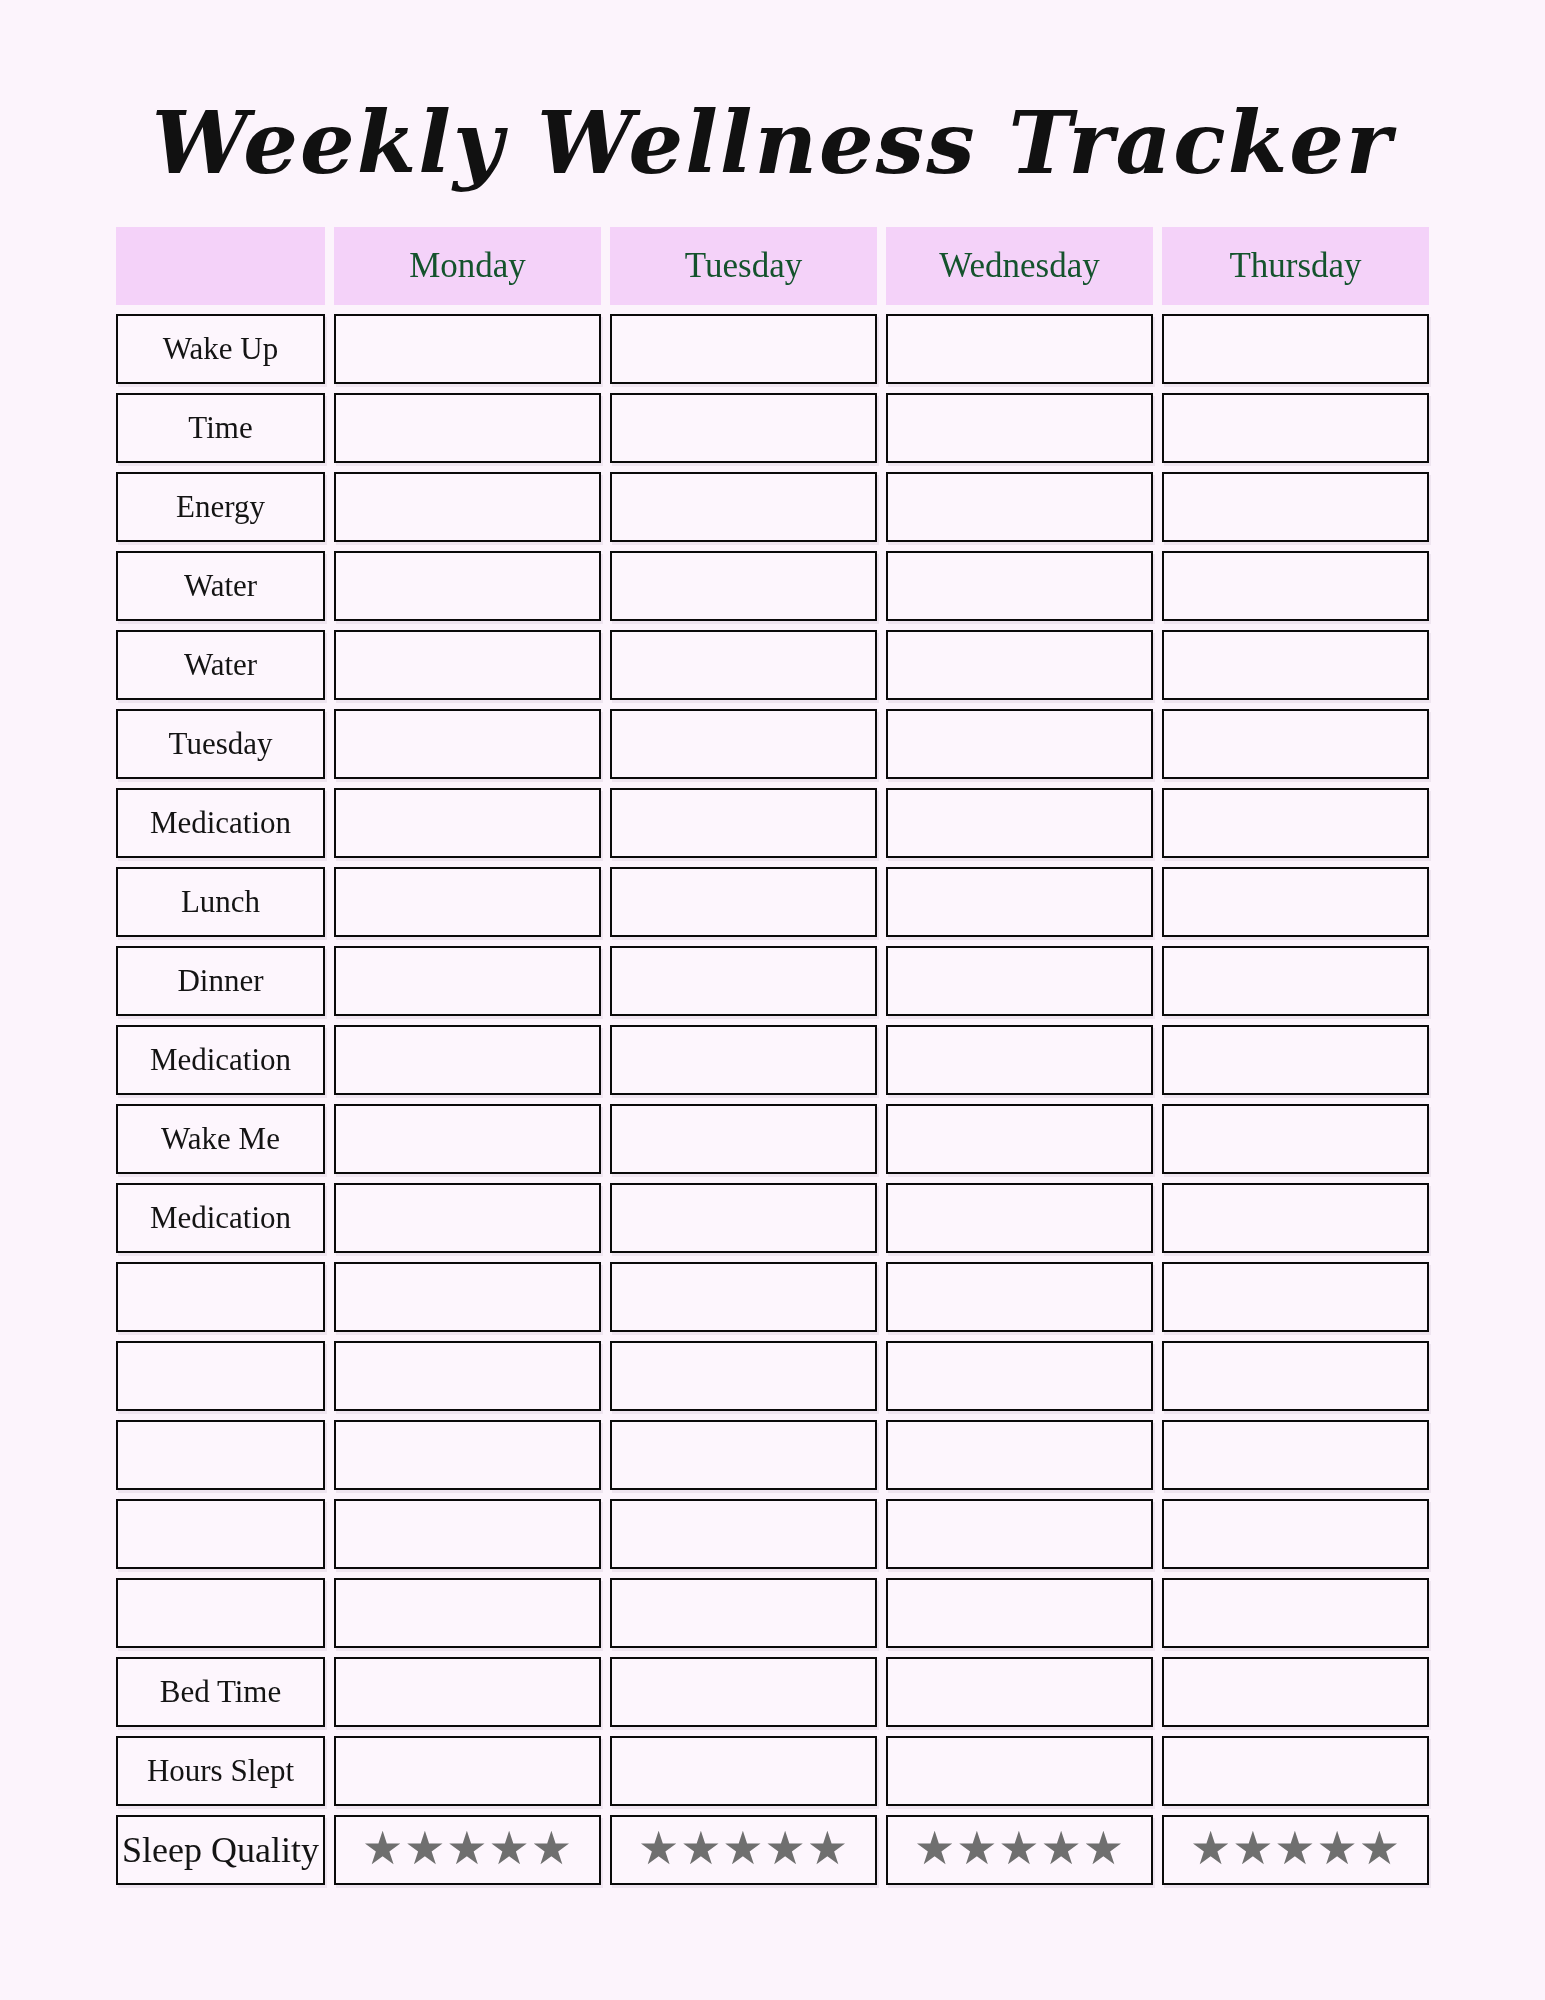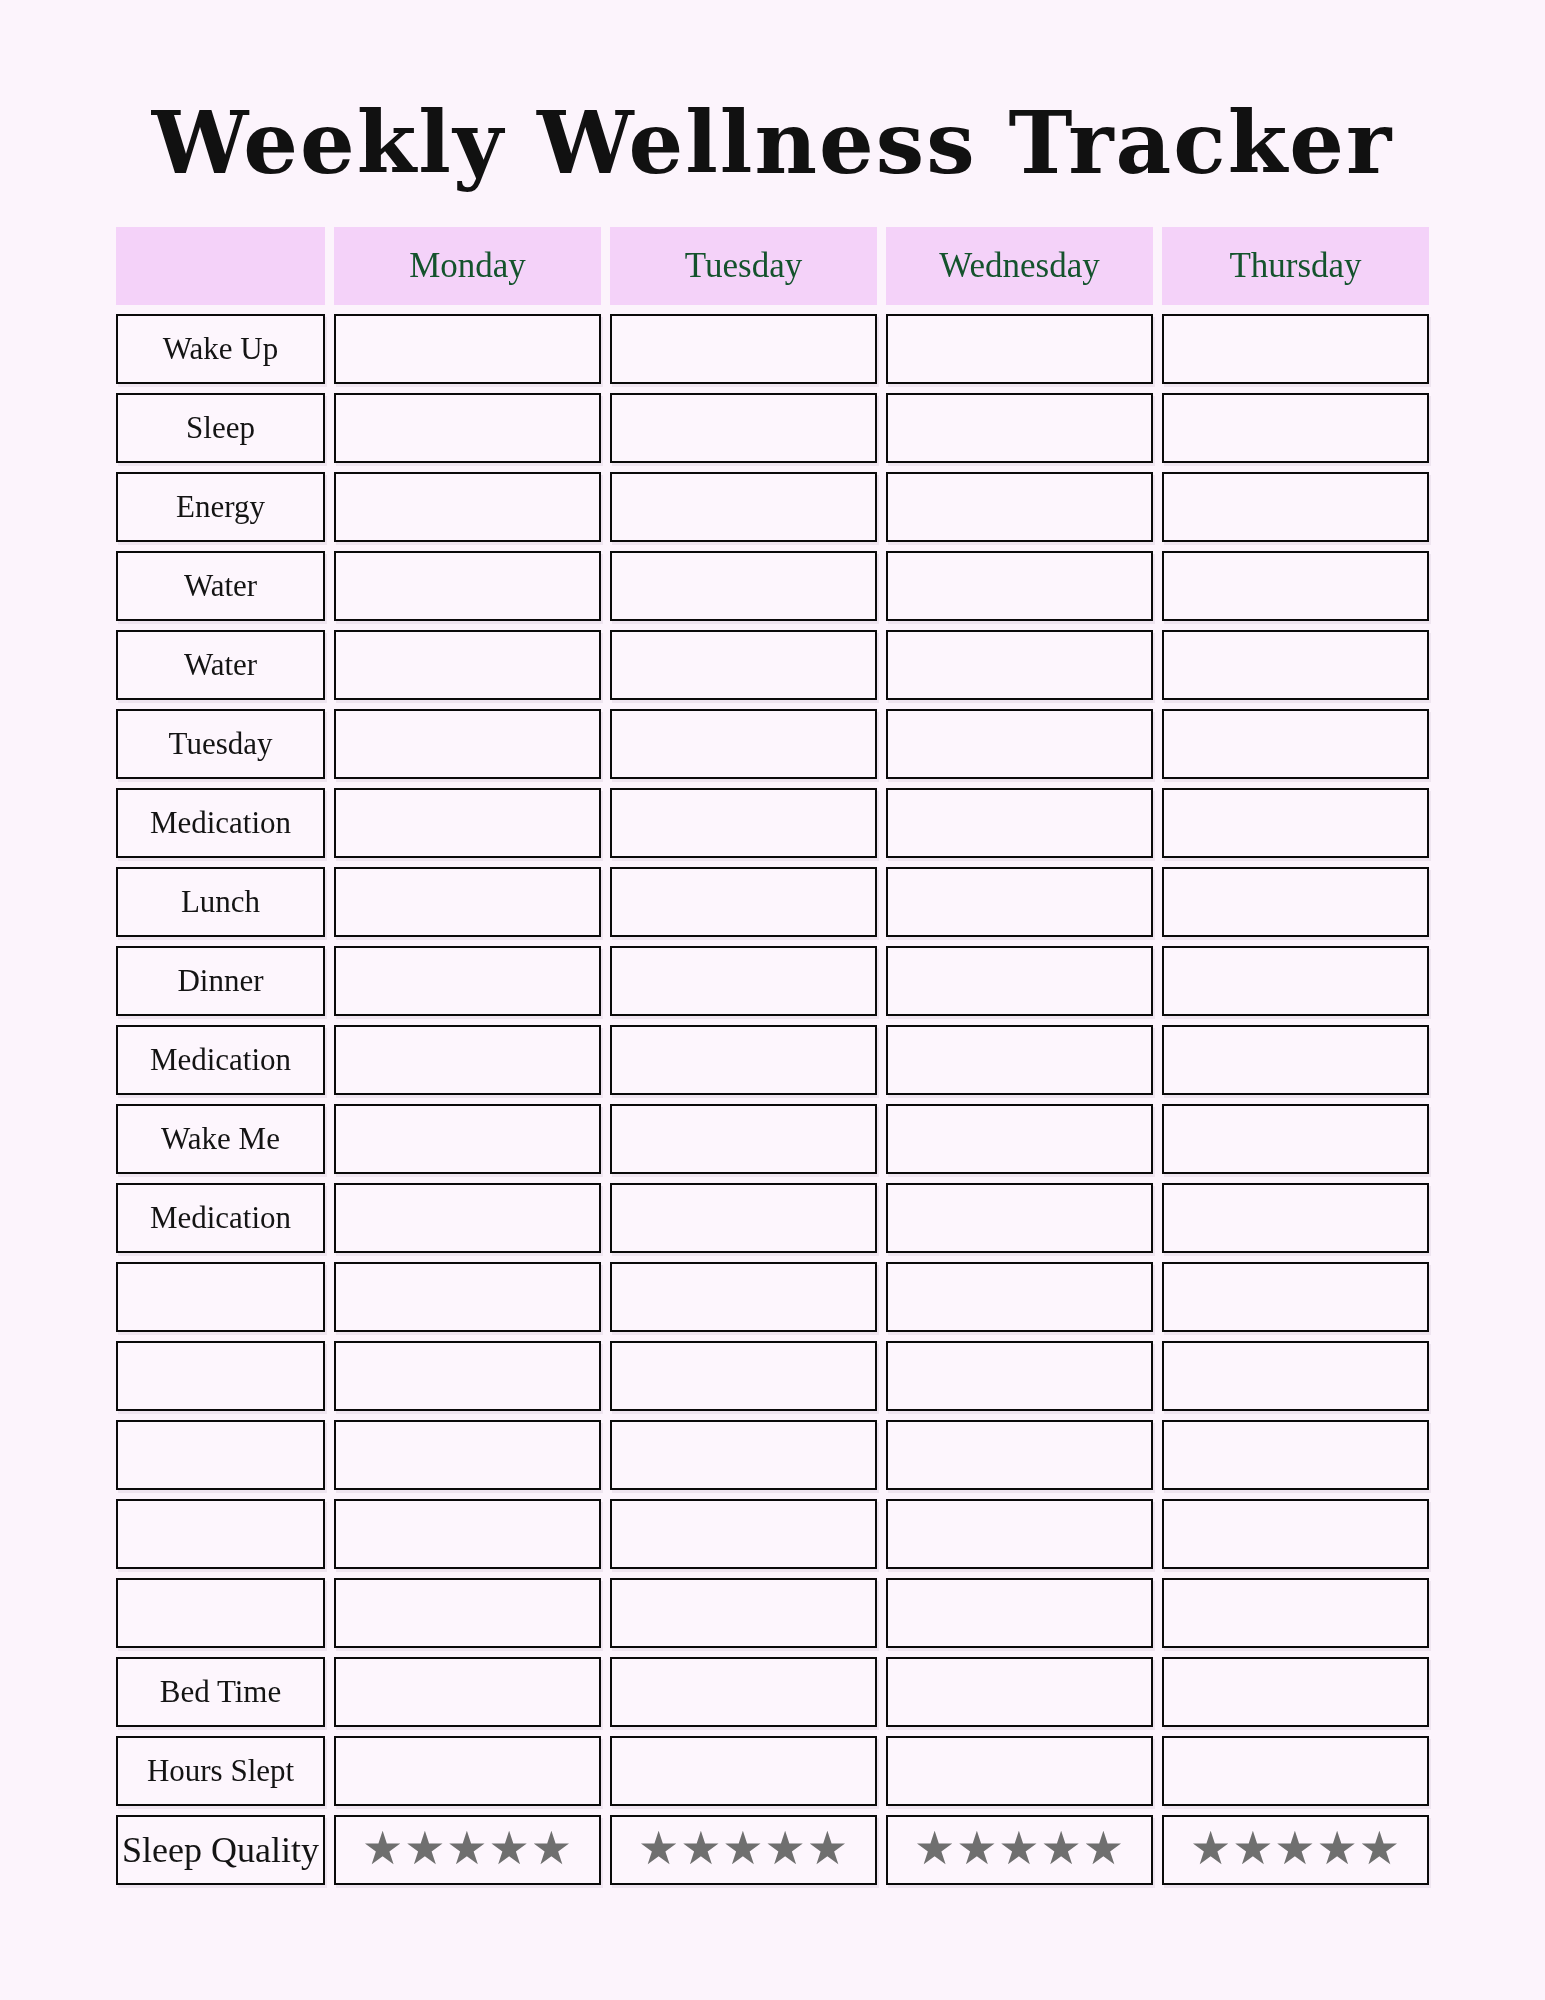--- a/index.html
+++ b/index.html
@@ -21,20 +21,21 @@
     position:relative;
     width:1545px;height:2000px;
     overflow:hidden;
   }
   .title{
     position:absolute;
     top:100px;left:0;right:0;
     margin:0;
     text-align:center;
     font-family:"DejaVu Serif","Liberation Serif",serif;
+    font-style:italic;
     font-weight:bold;
     font-size:86px;
     line-height:1;
     letter-spacing:2px;
     color:#111;
   }
   .tracker-table{
     position:absolute;
     left:116px;top:227px;
     width:1313px;
@@ -86,21 +87,21 @@
       <div class="cell header-cell"></div>
       <div class="cell header-cell">Monday</div>
       <div class="cell header-cell">Tuesday</div>
       <div class="cell header-cell">Wednesday</div>
       <div class="cell header-cell">Thursday</div>
       <div class="cell label-cell">Wake Up</div>
       <div class="cell day-cell"></div>
       <div class="cell day-cell"></div>
       <div class="cell day-cell"></div>
       <div class="cell day-cell"></div>
-      <div class="cell label-cell">Sleep</div>
+      <div class="cell label-cell">Time</div>
       <div class="cell day-cell"></div>
       <div class="cell day-cell"></div>
       <div class="cell day-cell"></div>
       <div class="cell day-cell"></div>
       <div class="cell label-cell">Energy</div>
       <div class="cell day-cell"></div>
       <div class="cell day-cell"></div>
       <div class="cell day-cell"></div>
       <div class="cell day-cell"></div>
       <div class="cell label-cell">Water</div>

